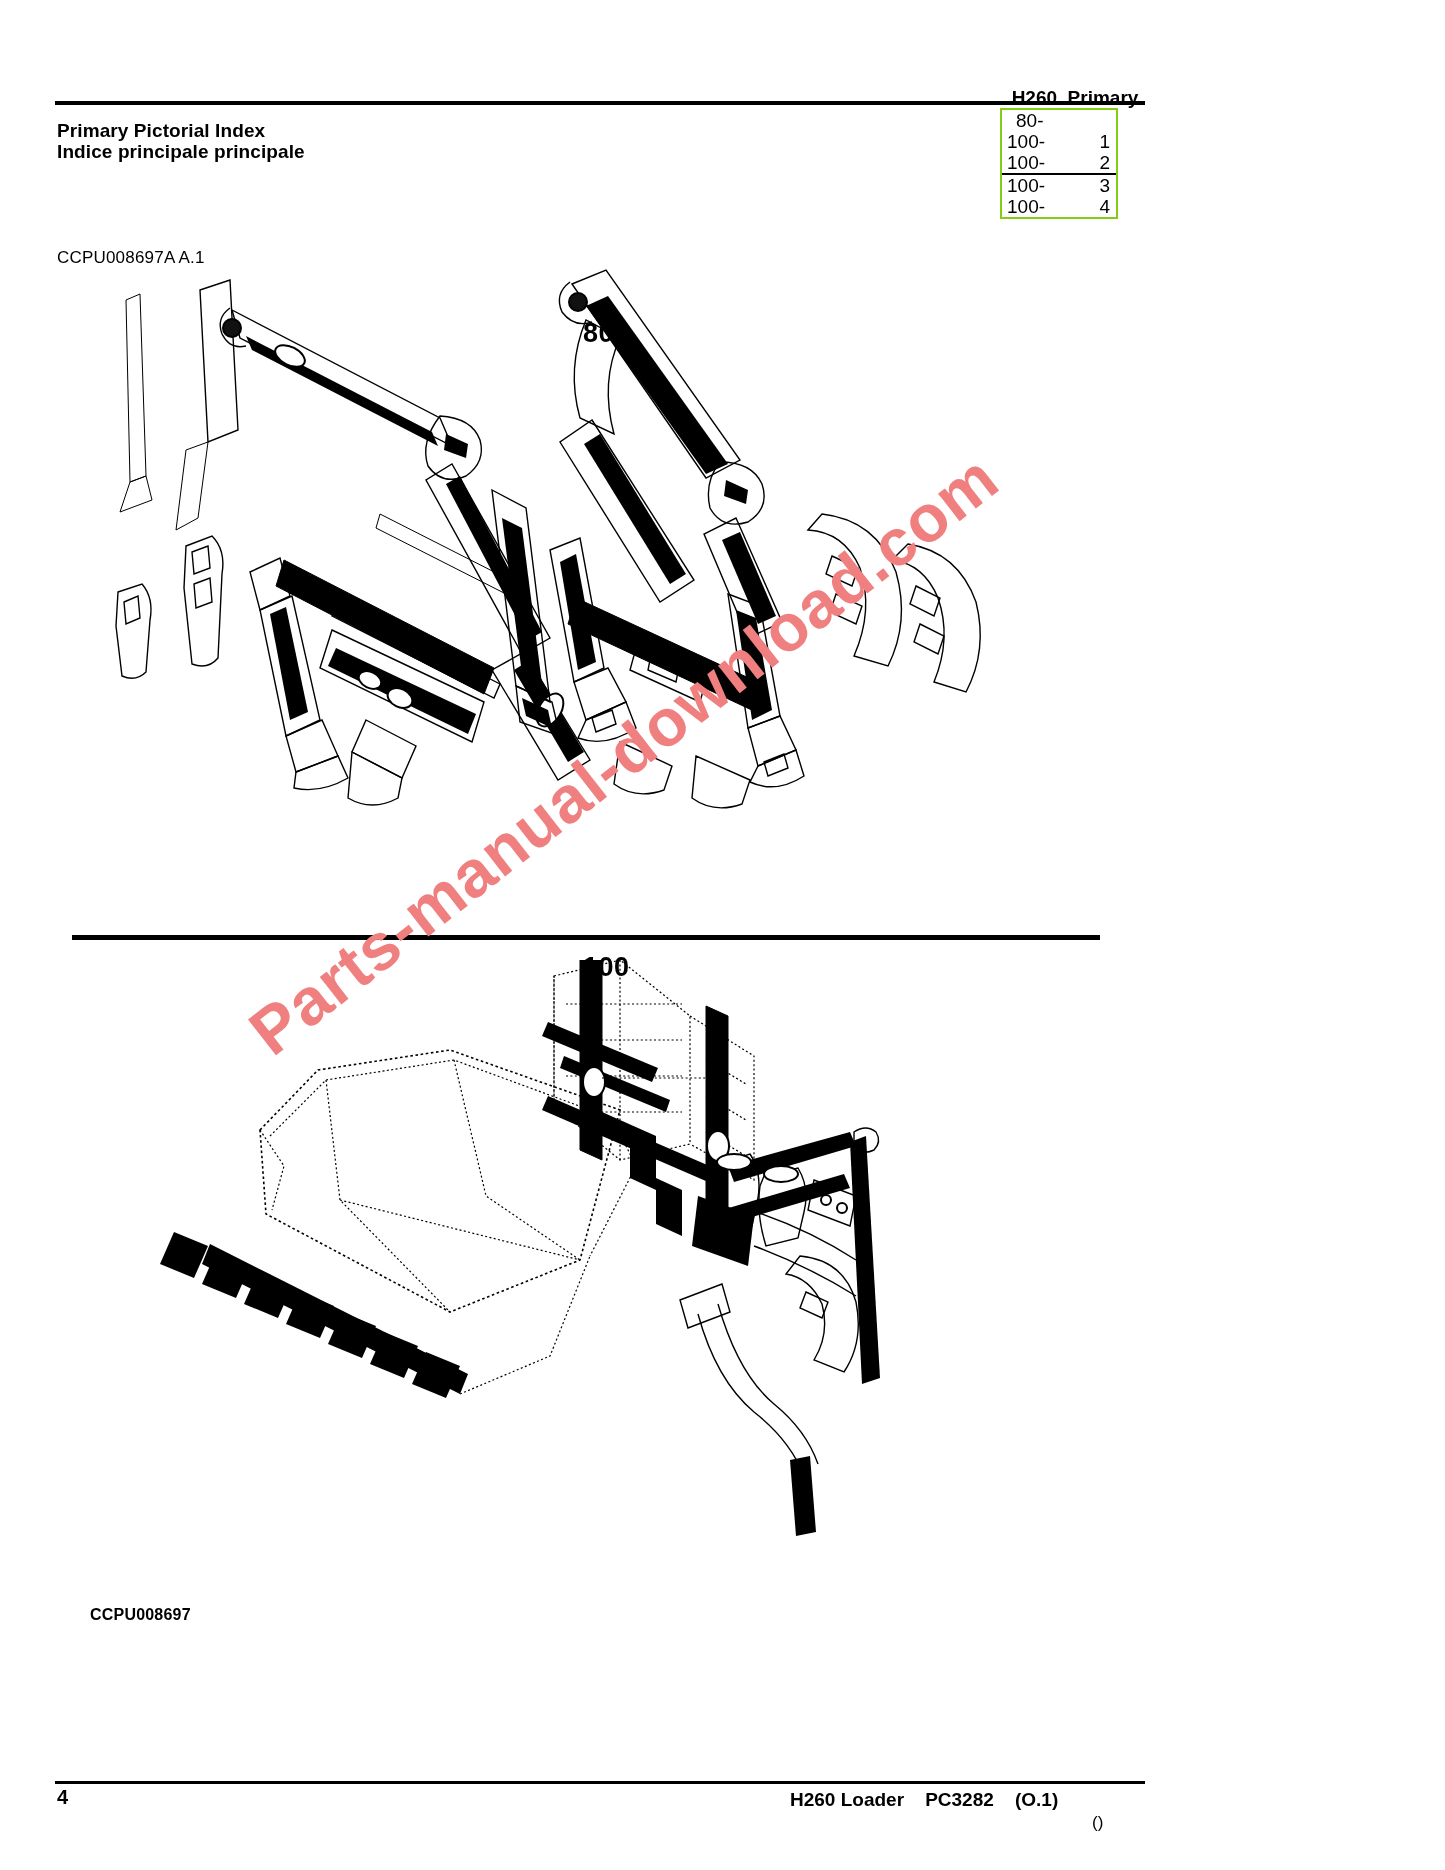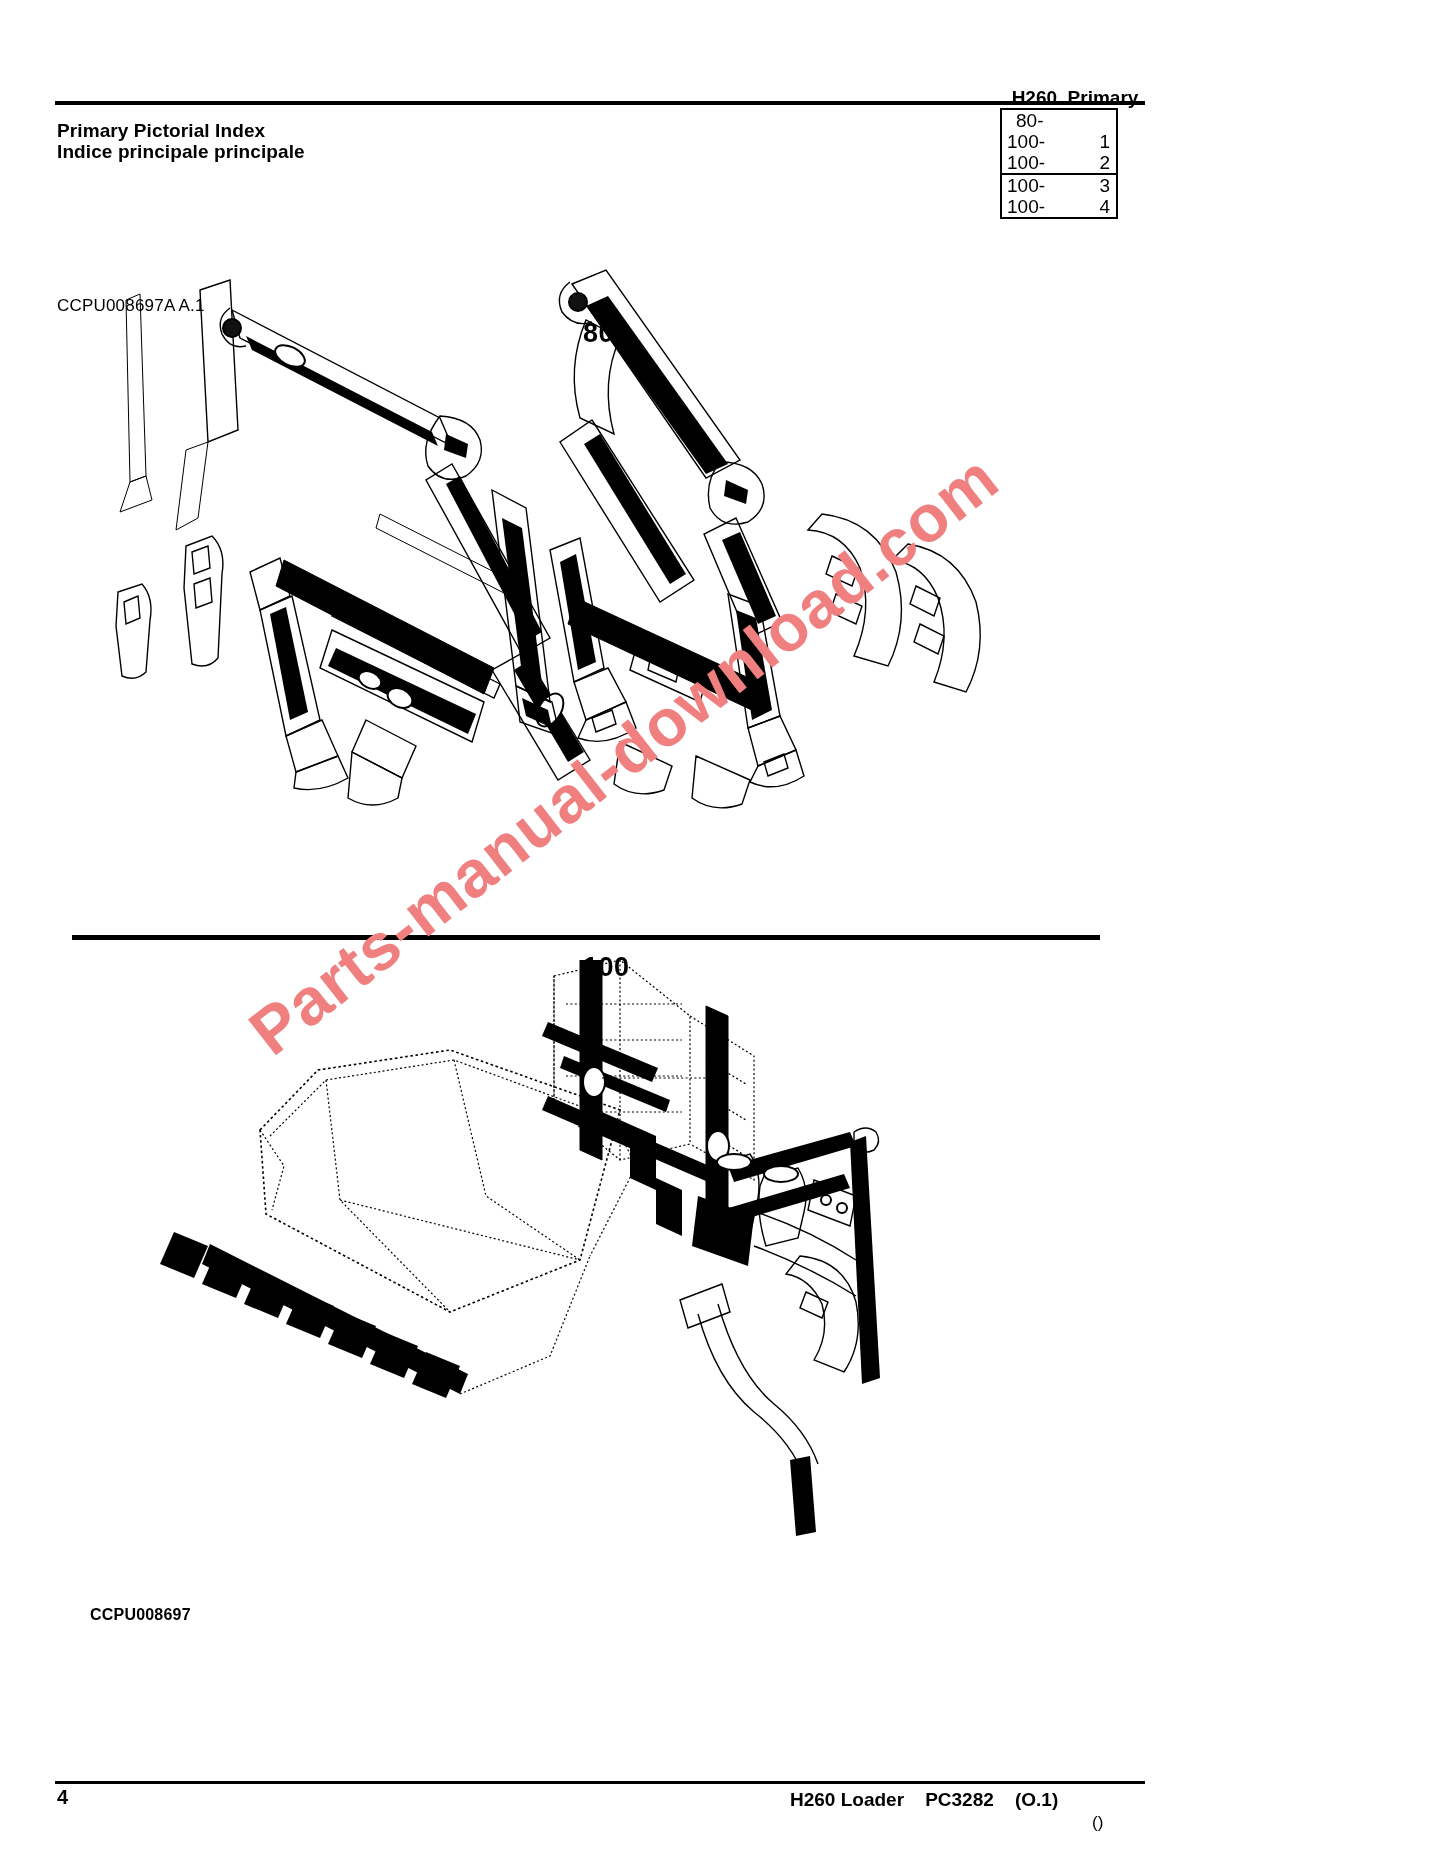--- a/index.html
+++ b/index.html
@@ -42,40 +42,39 @@
     letter-spacing: .1px;
     white-space: nowrap;
   }
   .ccpu-top {
     position: absolute;
     left: 57px;
     top: 248px;
     font-size: 17px;
     font-weight: normal;
     letter-spacing: .2px;
-    margin-top: 48px;
   }
 
   
   .model-title {
     position: absolute;
     left: 1000px;
     top: 87px;
     width: 150px;
     text-align: center;
     font-size: 19px;
     font-weight: bold;
     white-space: pre;
   }
   .model-box {
     position: absolute;
     left: 1000px;
     top: 108px;
     width: 118px;
-    border: 2px solid #000000;
+    border: 2px solid #84cc16;
     box-sizing: border-box;
   }
   .model-group { }
   .model-group + .model-group {
     border-top: 2px solid #000;
   }
   .model-row {
     display: flex;
     justify-content: space-between;
     align-items: baseline;

